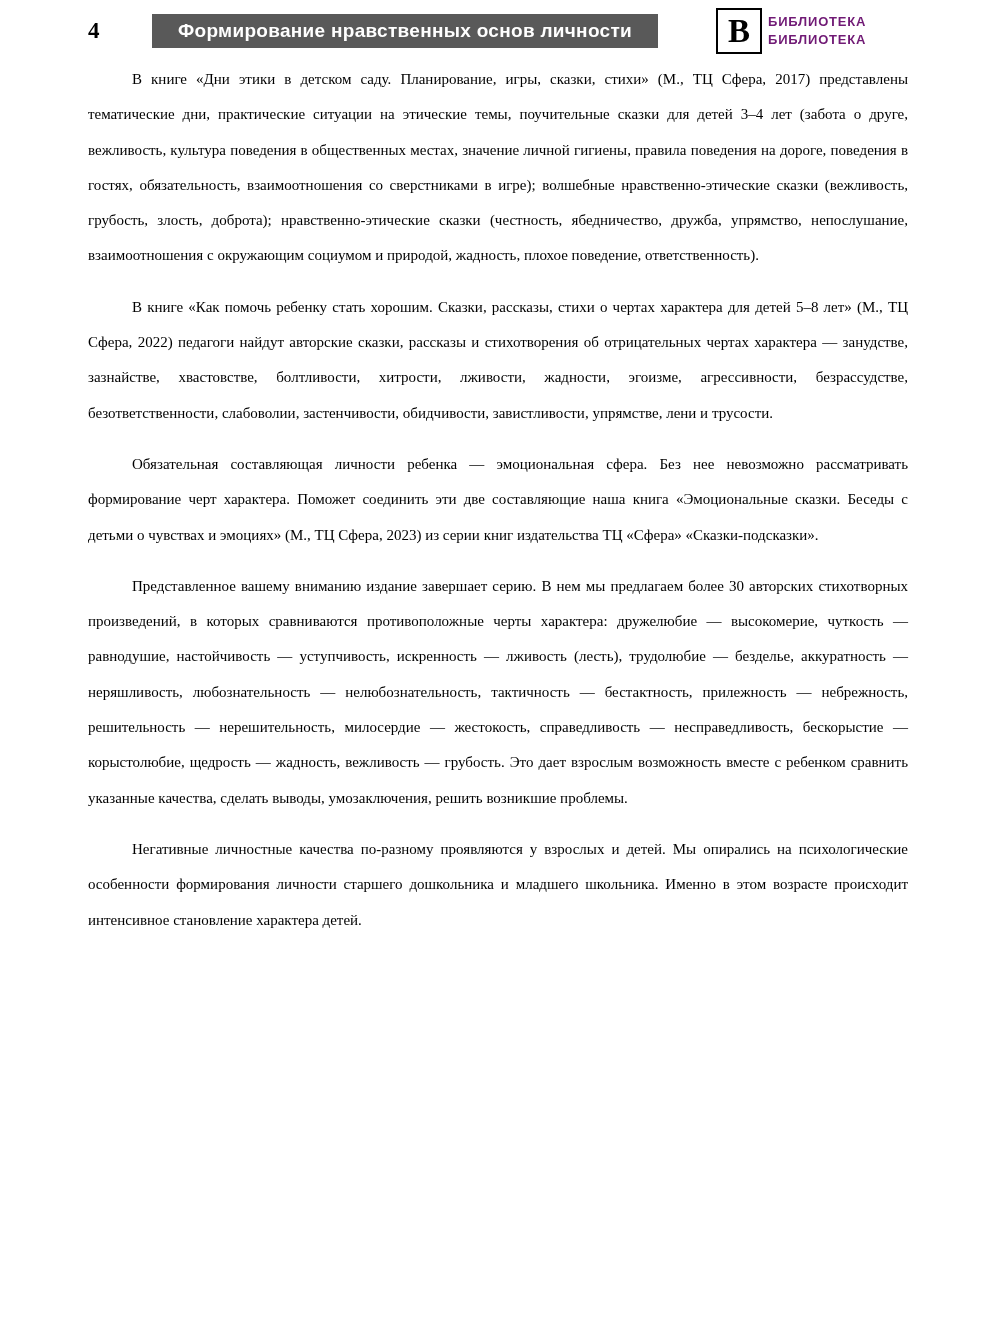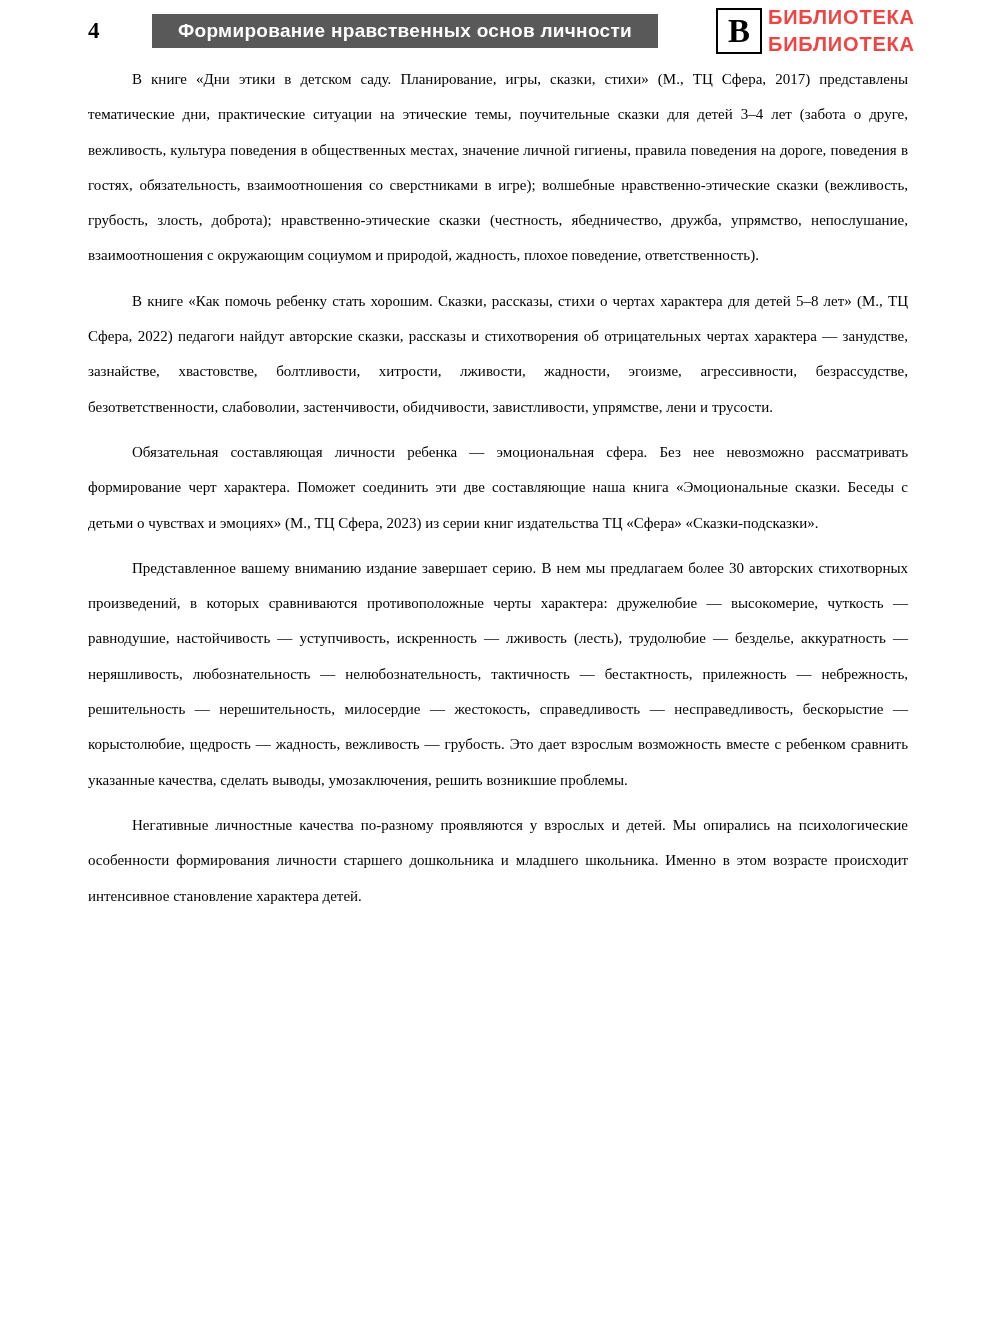--- a/index.html
+++ b/index.html
@@ -85,25 +85,25 @@
     color: #000;
   }
   .logo-words {
     margin-left: 6px;
     display: flex;
     flex-direction: column;
     justify-content: center;
   }
   .logo-words span {
     font-family: "Liberation Sans", sans-serif;
-    font-size: 20px;
+    font-size: 13px;
     font-weight: bold;
     letter-spacing: 0.8px;
     line-height: 1.35;
-    color: #ef4444;
+    color: #701a75;
     white-space: nowrap;
   }
 
   
   .content {
     position: absolute;
     left: 88px;
     top: 62px;
     width: 820px;
   }
@@ -111,21 +111,21 @@
     margin: 0;
     font-family: "Liberation Serif", serif;
     font-size: 15px;
     line-height: 35.3px;
     text-align: justify;
     text-indent: 44px;
     hyphens: manual;
     -webkit-hyphens: manual;
   }
   p.para + p.para {
-    margin-top: 10px;
+    margin-top: 16px;
   }
 </style>
 </head>
 <body>
 
 <div class="page">
 
   <div class="header">
     <div class="page-number">4</div>
     <div class="header-bar">

